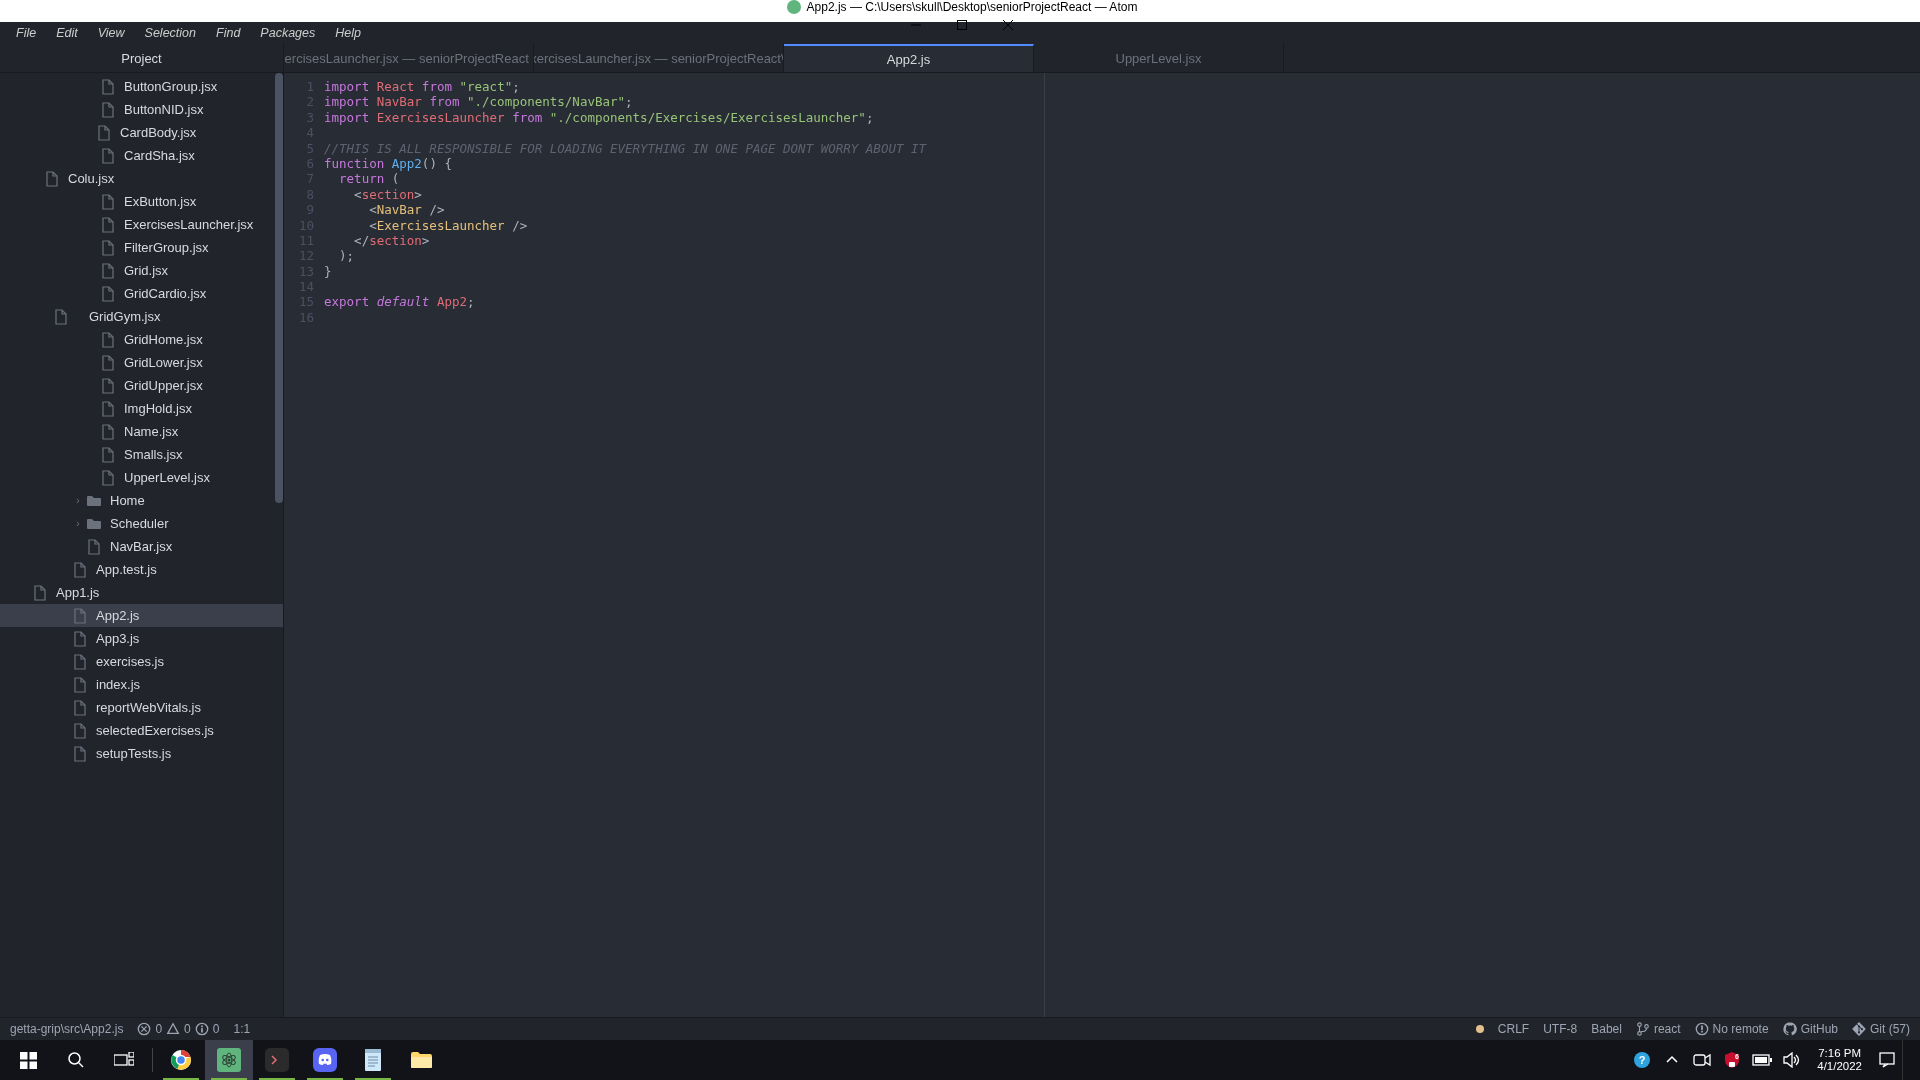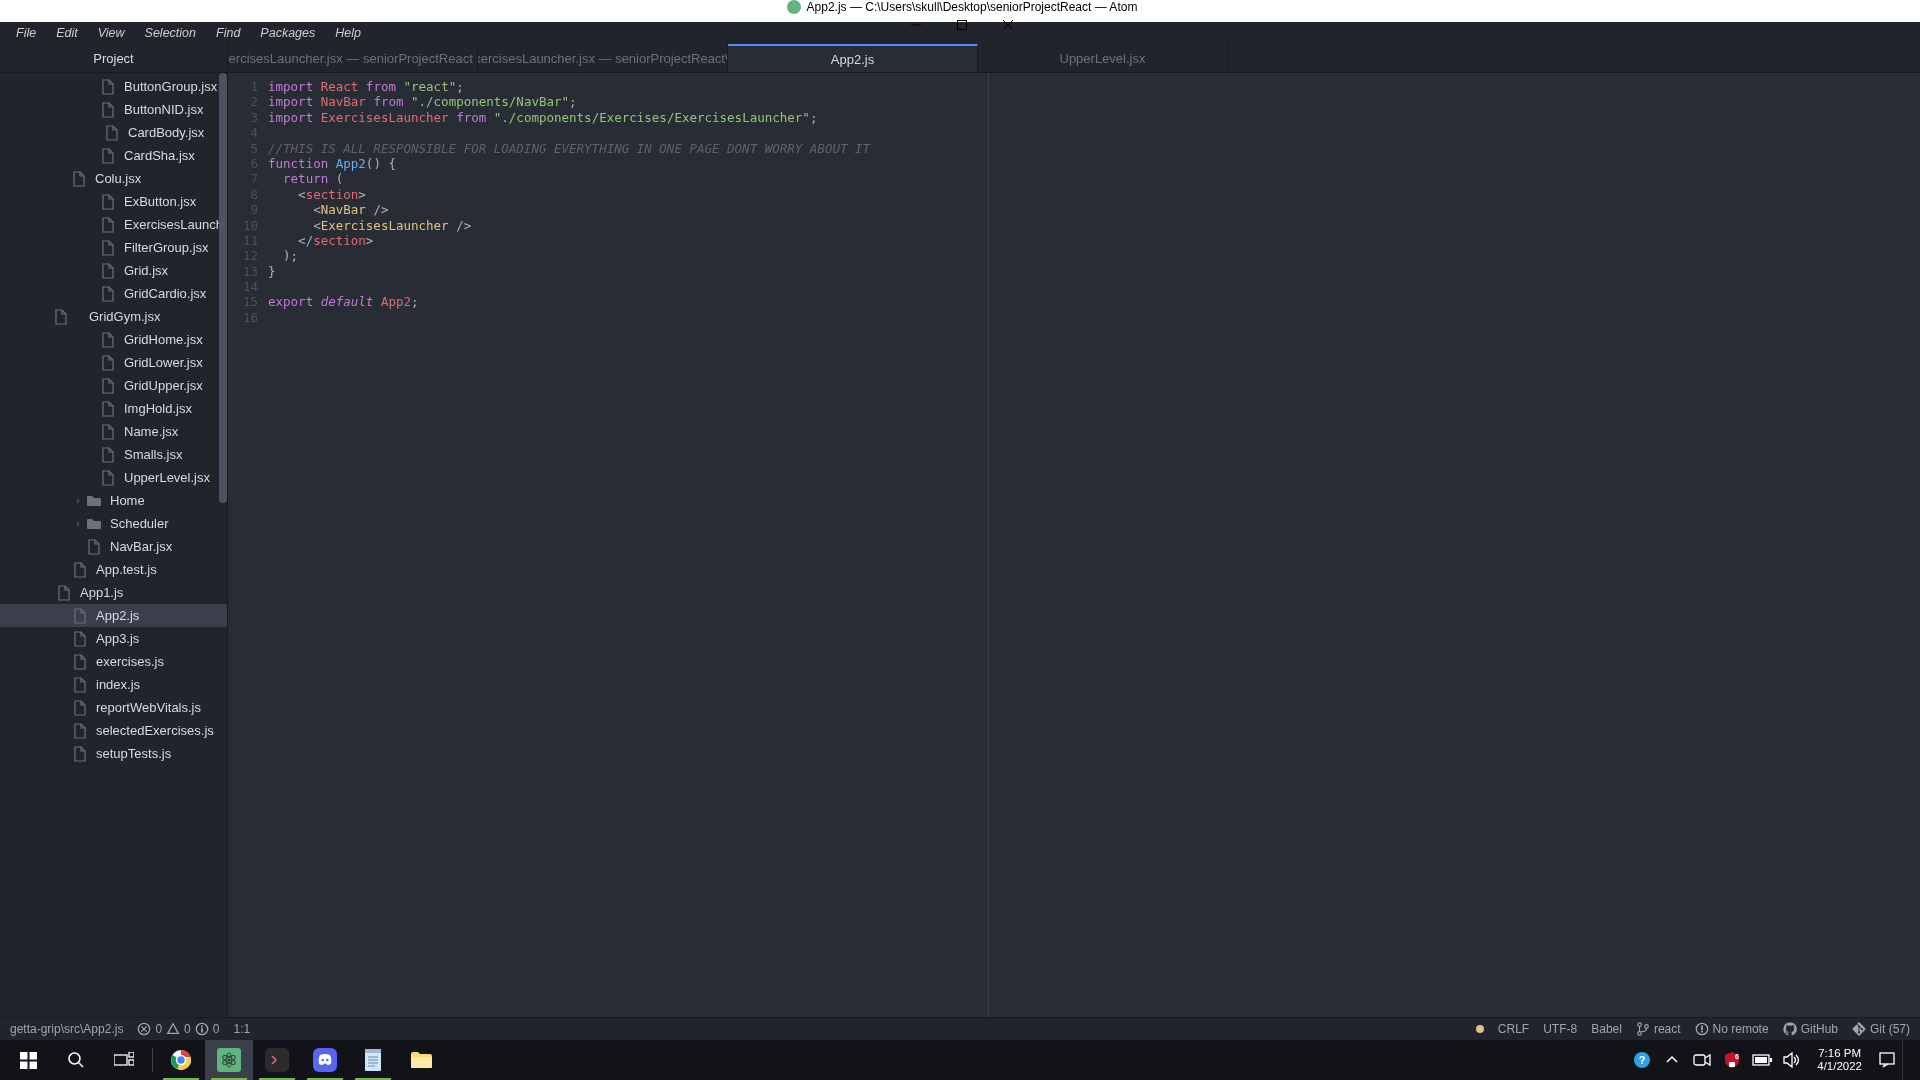--- a/index.html
+++ b/index.html
@@ -13,21 +13,21 @@
 .title-bar-controls span { width: 46px; height: 22px; display: flex; align-items: center; justify-content: center; cursor: pointer; }
 
 
 .menu-bar { height: 22px; background: #21252b; display: flex; align-items: center; padding-left: 6px; font-size: 12.5px; color: #ccc; }
 .menu-bar span { padding: 0 10px; cursor: pointer; font-style: italic; }
 
 
 .workspace { display: flex; height: calc(100vh - 22px - 22px - 23px - 40px); }
 
 
-.sidebar { width: 228px; background: #21252b; border-right: 1px solid #181a1f; display: flex; flex-direction: column; overflow: hidden; }
+.sidebar { width: 284px; background: #21252b; border-right: 1px solid #181a1f; display: flex; flex-direction: column; overflow: hidden; }
 .sidebar-header { height: 29px; color: #d7dae0; font-size: 13px; display: flex; align-items: center; justify-content: center; border-bottom: 1px solid #181a1f; }
 .tree { flex: 1; overflow-y: auto; padding-top: 2px; position: relative; }
 .tree-item { height: 23px; display: flex; align-items: center; font-size: 13px; color: #d7dae0; padding-left: 0; cursor: pointer; white-space: nowrap; }
 .tree-item.selected { background: #3a3f4b; }
 .file-ico, .folder-ico { width: 16px; height: 16px; flex-shrink: 0; margin-right: 8px; }
 .chevron { width: 12px; display: inline-block; text-align: center; color: #6b717d; font-size: 10px; margin-right: 2px; }
 .tree-scrollbar-track { position: absolute; right: 0; top: 0; bottom: 0; width: 8px; }
 .tree-scrollbar-thumb { position: absolute; right: 0; width: 8px; background: #4b5363; border-radius: 4px; }
 
 
@@ -121,35 +121,35 @@
           </svg>
           <span>ButtonGroup.jsx</span>
         </div>
         <div class="tree-item" style="padding-left: 100px;">
           <svg class="file-ico" viewBox="0 0 16 16">
             <path d="M3 1 H9 L13 5 V15 H3 Z" fill="none" stroke="#6b717d" stroke-width="1.2"></path>
             <path d="M9 1 V5 H13" fill="none" stroke="#6b717d" stroke-width="1.2"></path>
           </svg>
           <span>ButtonNID.jsx</span>
         </div>
-        <div class="tree-item" style="padding-left: 96px; margin-left: 8px;">
+        <div class="tree-item" style="padding-left: 96px;">
           <svg class="file-ico" viewBox="0 0 16 16">
             <path d="M3 1 H9 L13 5 V15 H3 Z" fill="none" stroke="#6b717d" stroke-width="1.2"></path>
             <path d="M9 1 V5 H13" fill="none" stroke="#6b717d" stroke-width="1.2"></path>
           </svg>
           <span>CardBody.jsx</span>
         </div>
         <div class="tree-item" style="padding-left: 100px;">
           <svg class="file-ico" viewBox="0 0 16 16">
             <path d="M3 1 H9 L13 5 V15 H3 Z" fill="none" stroke="#6b717d" stroke-width="1.2"></path>
             <path d="M9 1 V5 H13" fill="none" stroke="#6b717d" stroke-width="1.2"></path>
           </svg>
           <span>CardSha.jsx</span>
         </div>
-        <div class="tree-item" style="padding-left: 44px; margin-left: 27px;">
+        <div class="tree-item" style="padding-left: 44px;">
           <svg class="file-ico" viewBox="0 0 16 16">
             <path d="M3 1 H9 L13 5 V15 H3 Z" fill="none" stroke="#6b717d" stroke-width="1.2"></path>
             <path d="M9 1 V5 H13" fill="none" stroke="#6b717d" stroke-width="1.2"></path>
           </svg>
           <span>Colu.jsx</span>
         </div>
         <div class="tree-item" style="padding-left: 100px;">
           <svg class="file-ico" viewBox="0 0 16 16">
             <path d="M3 1 H9 L13 5 V15 H3 Z" fill="none" stroke="#6b717d" stroke-width="1.2"></path>
             <path d="M9 1 V5 H13" fill="none" stroke="#6b717d" stroke-width="1.2"></path>
@@ -263,21 +263,21 @@
           </svg>
           <span>NavBar.jsx</span>
         </div>
         <div class="tree-item" style="padding-left: 72px;">
           <svg class="file-ico" viewBox="0 0 16 16">
             <path d="M3 1 H9 L13 5 V15 H3 Z" fill="none" stroke="#6b717d" stroke-width="1.2"></path>
             <path d="M9 1 V5 H13" fill="none" stroke="#6b717d" stroke-width="1.2"></path>
           </svg>
           <span>App.test.js</span>
         </div>
-        <div class="tree-item" style="padding-left: 56px;">
+        <div class="tree-item" style="padding-left: 32px;">
           <svg class="file-ico" viewBox="0 0 16 16">
             <path d="M3 1 H9 L13 5 V15 H3 Z" fill="none" stroke="#6b717d" stroke-width="1.2"></path>
             <path d="M9 1 V5 H13" fill="none" stroke="#6b717d" stroke-width="1.2"></path>
           </svg>
           <span>App1.js</span>
         </div>
         <div class="tree-item selected" style="padding-left: 72px;">
           <svg class="file-ico" viewBox="0 0 16 16">
             <path d="M3 1 H9 L13 5 V15 H3 Z" fill="none" stroke="#6b717d" stroke-width="1.2"></path>
             <path d="M9 1 V5 H13" fill="none" stroke="#6b717d" stroke-width="1.2"></path>

